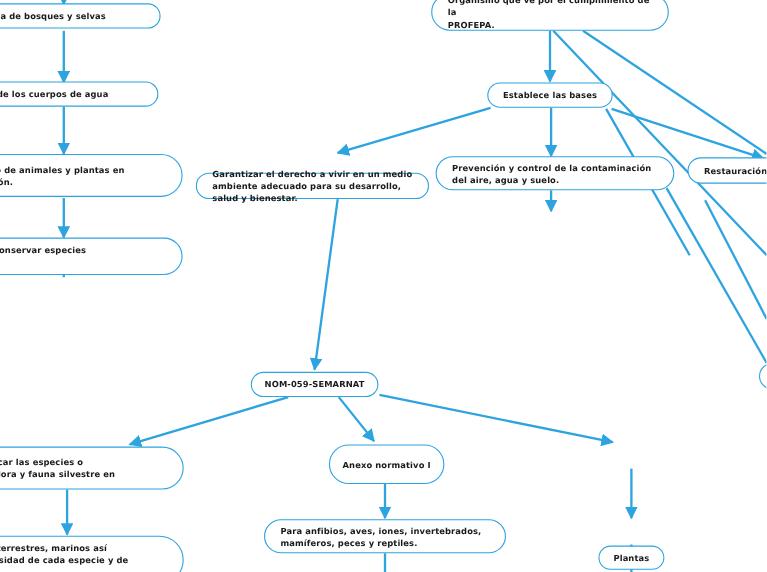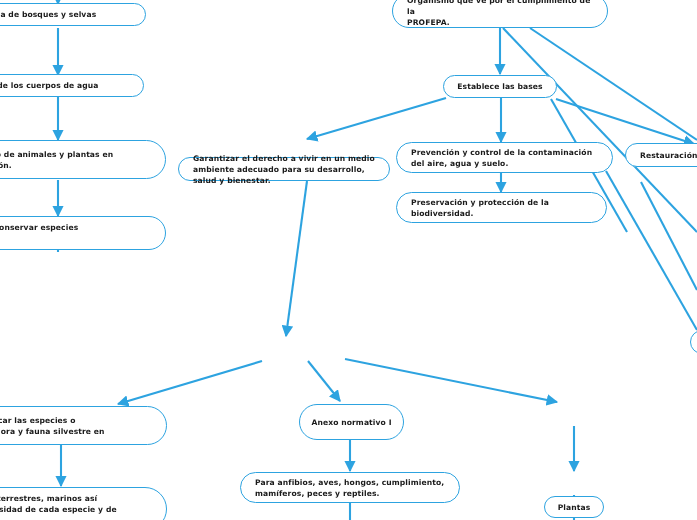--- a/index.html
+++ b/index.html
@@ -148,48 +148,47 @@
 
   <div class="node center" style="left:443px; top:75px; width:114px; height:23px;">
     <span class="txt">Establece las bases</span>
   </div>
 
   <div class="node left" style="left:396px; top:142px; width:217px; height:31px;align-items:center;">
     <span class="txt">Prevención y control de la contaminación
 del aire, agua y suelo.</span>
   </div>
 
-  <div class="node left" style="left:396px; top:192px; width:211px; height:31px;">
-    <span class="txt">Preservación y protección de la
-biodiversidad.</span>
-  </div>
 
   <div class="node left" style="left:625px; top:143px; width:120px; height:24px;">
     <span class="txt">Restauración y</span>
   </div>
 
+  <div class="node center" style="left:228px; top:338px; width:116px; height:23px;">
+    <span class="txt">NOM-059-SEMARNAT</span>
+  </div>
 
   <div class="node left" style="left:-60px; top:406px; width:227px; height:39px;">
     <span class="txt">o: Identificar las especies o
 iones de flora y fauna silvestre en</span>
   </div>
 
   <div class="node left" style="left:-60px; top:487px; width:227px; height:44px;">
     <span class="txt">animales terrestres, marinos así
 a biodiversidad de cada especie y de
 sistemas.</span>
   </div>
 
   <div class="node center" style="left:299px; top:404px; width:105px; height:36px;">
     <span class="txt">Anexo normativo I</span>
   </div>
 
 
   <div class="node left" style="left:240px; top:472px; width:220px; height:31px;">
-    <span class="txt">Para anfibios, aves, hongos, cumplimiento,
+    <span class="txt">Para anfibios, aves, iones, invertebrados,
 mamíferos, peces y reptiles.</span>
   </div>
 
   <div class="node center" style="left:544px; top:496px; width:60px; height:22px;">
     <span class="txt">Plantas</span>
   </div>
 
   <div class="node center" style="left:690px; top:330px; width:60px; height:24px;">
     <span class="txt"></span>
   </div>

